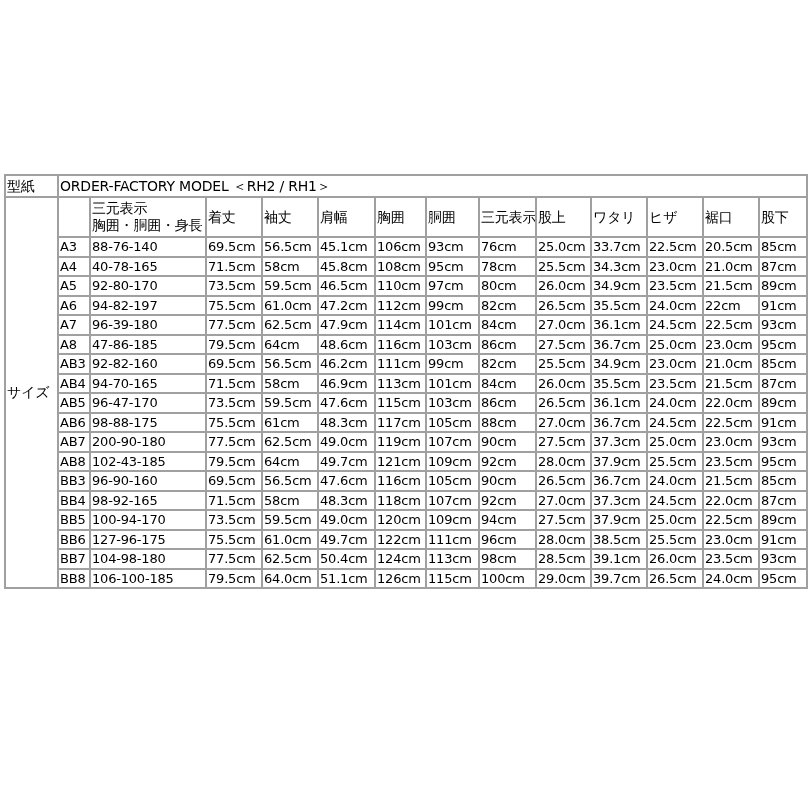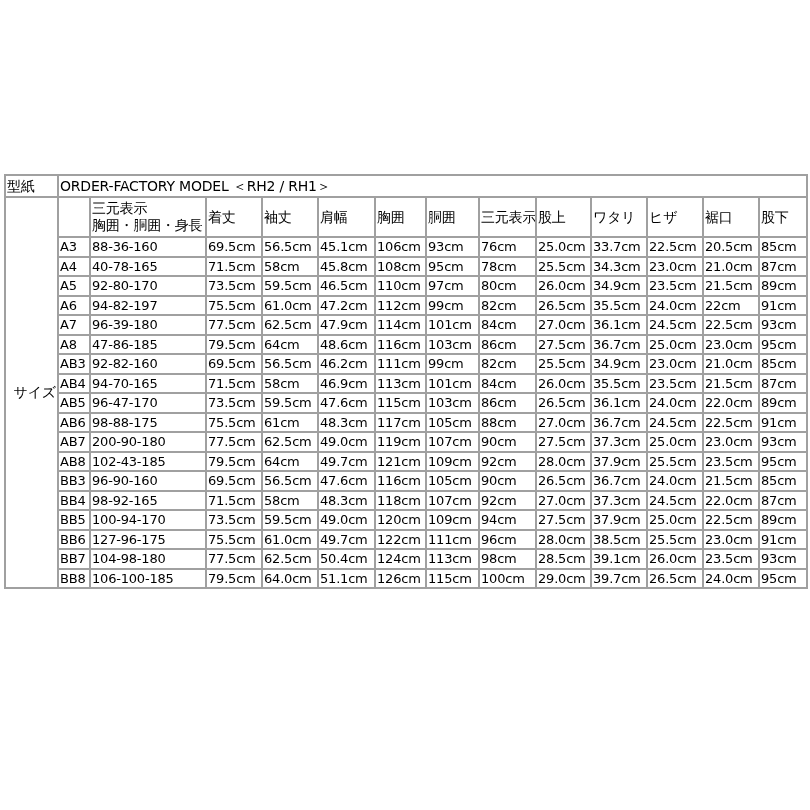--- a/index.html
+++ b/index.html
@@ -4,21 +4,21 @@
 <style>
   html, body { margin:0; padding:0; background:#ffffff; }
   body { width:810px; height:810px; position:relative; overflow:hidden;
          font-family:"DejaVu Sans","Liberation Sans",sans-serif; color:#000; }
   table.sz { position:absolute; left:4px; top:174px; border-collapse:collapse;
              table-layout:fixed; width:802px; font-size:13px; }
   table.sz td { border:2px solid #a0a0a0; padding:0 1px; height:17.5px; line-height:17px;
                 white-space:nowrap; overflow:hidden; vertical-align:middle; letter-spacing:-0.2px; }
   table.sz tr.title td { height:20px; font-size:14px; }
   table.sz tr.head td { height:38px; font-size:14px; }
-  td.side { vertical-align:middle; font-size:14px;text-align:right; }
+  td.side { vertical-align:middle; font-size:14px; }
   td.hsub { line-height:15px; font-size:13px; }
 </style>
 </head>
 <body>
 
 <table class="sz">
   <colgroup>
     <col style="width:53px">
       <col style="width:32px">
       <col style="width:116px">
@@ -53,21 +53,21 @@
       <td>胴囲</td>
       <td>三元表示</td>
       <td>股上</td>
       <td>ワタリ</td>
       <td>ヒザ</td>
       <td>裾口</td>
       <td>股下</td>
     </tr>
   <tr>
         <td>A3</td>
-        <td>88-36-160</td>
+        <td>88-76-140</td>
         <td>69.5cm</td>
         <td>56.5cm</td>
         <td>45.1cm</td>
         <td>106cm</td>
         <td>93cm</td>
         <td>76cm</td>
         <td>25.0cm</td>
         <td>33.7cm</td>
         <td>22.5cm</td>
         <td>20.5cm</td>

